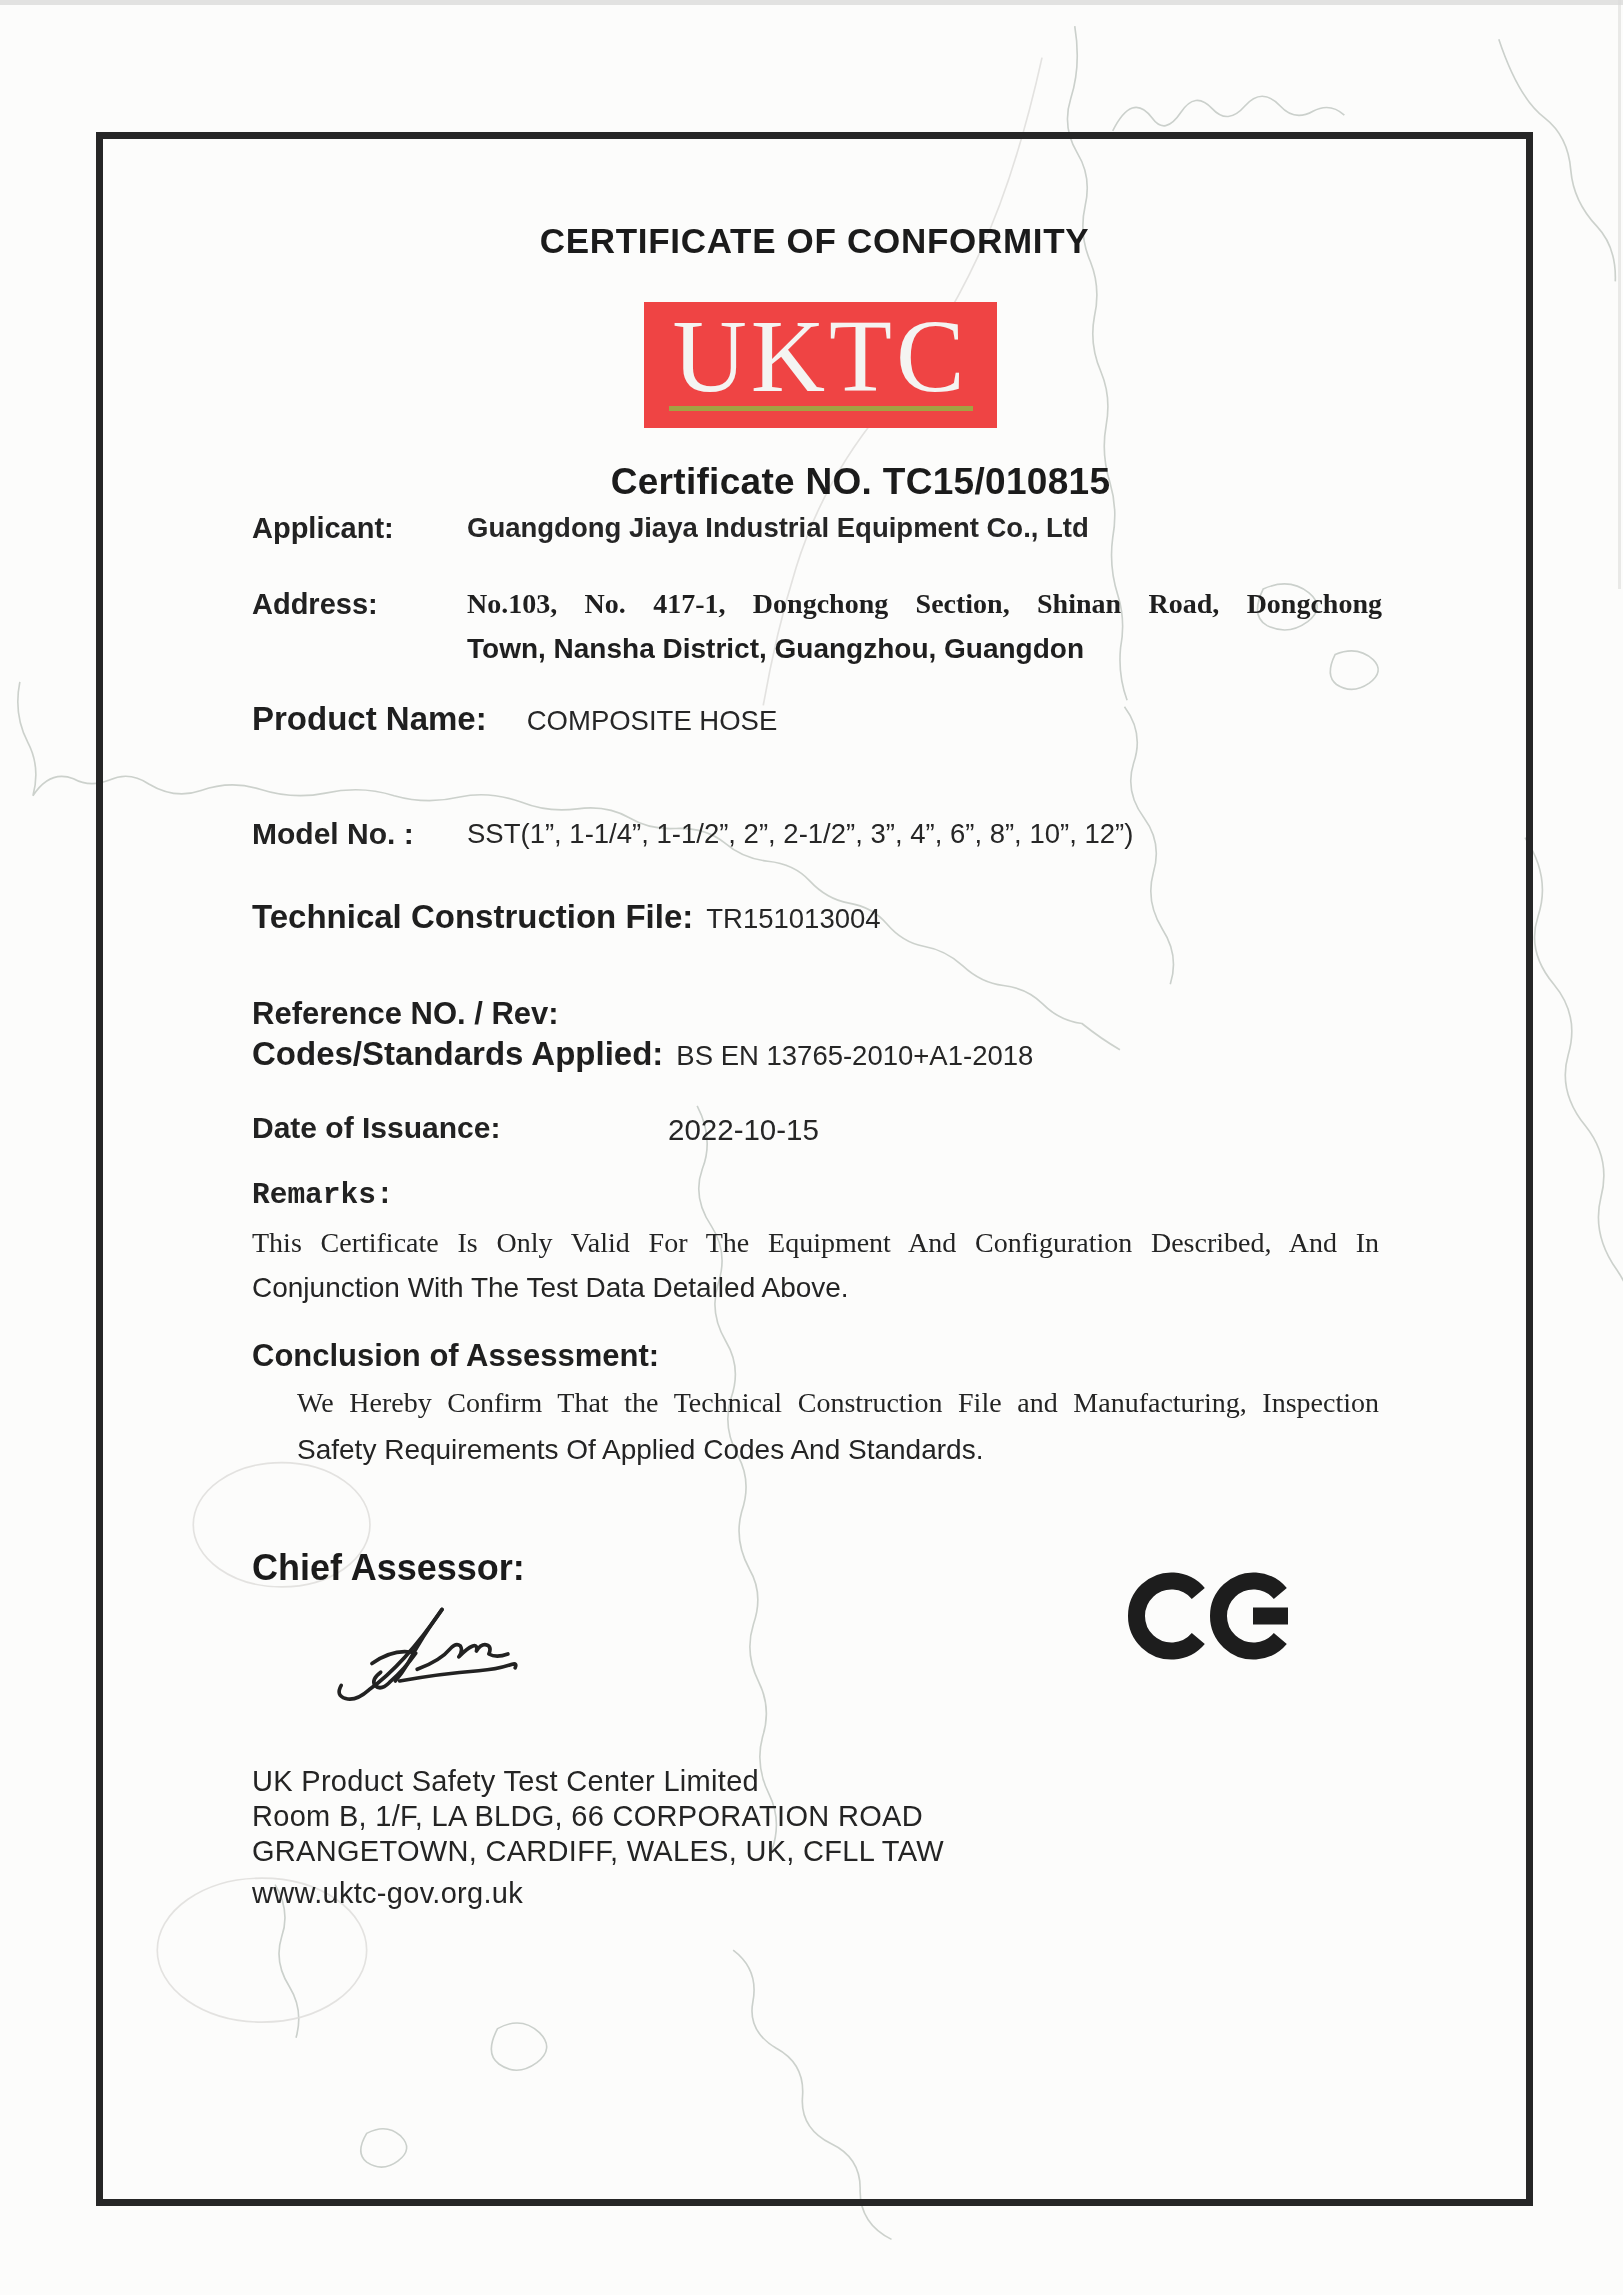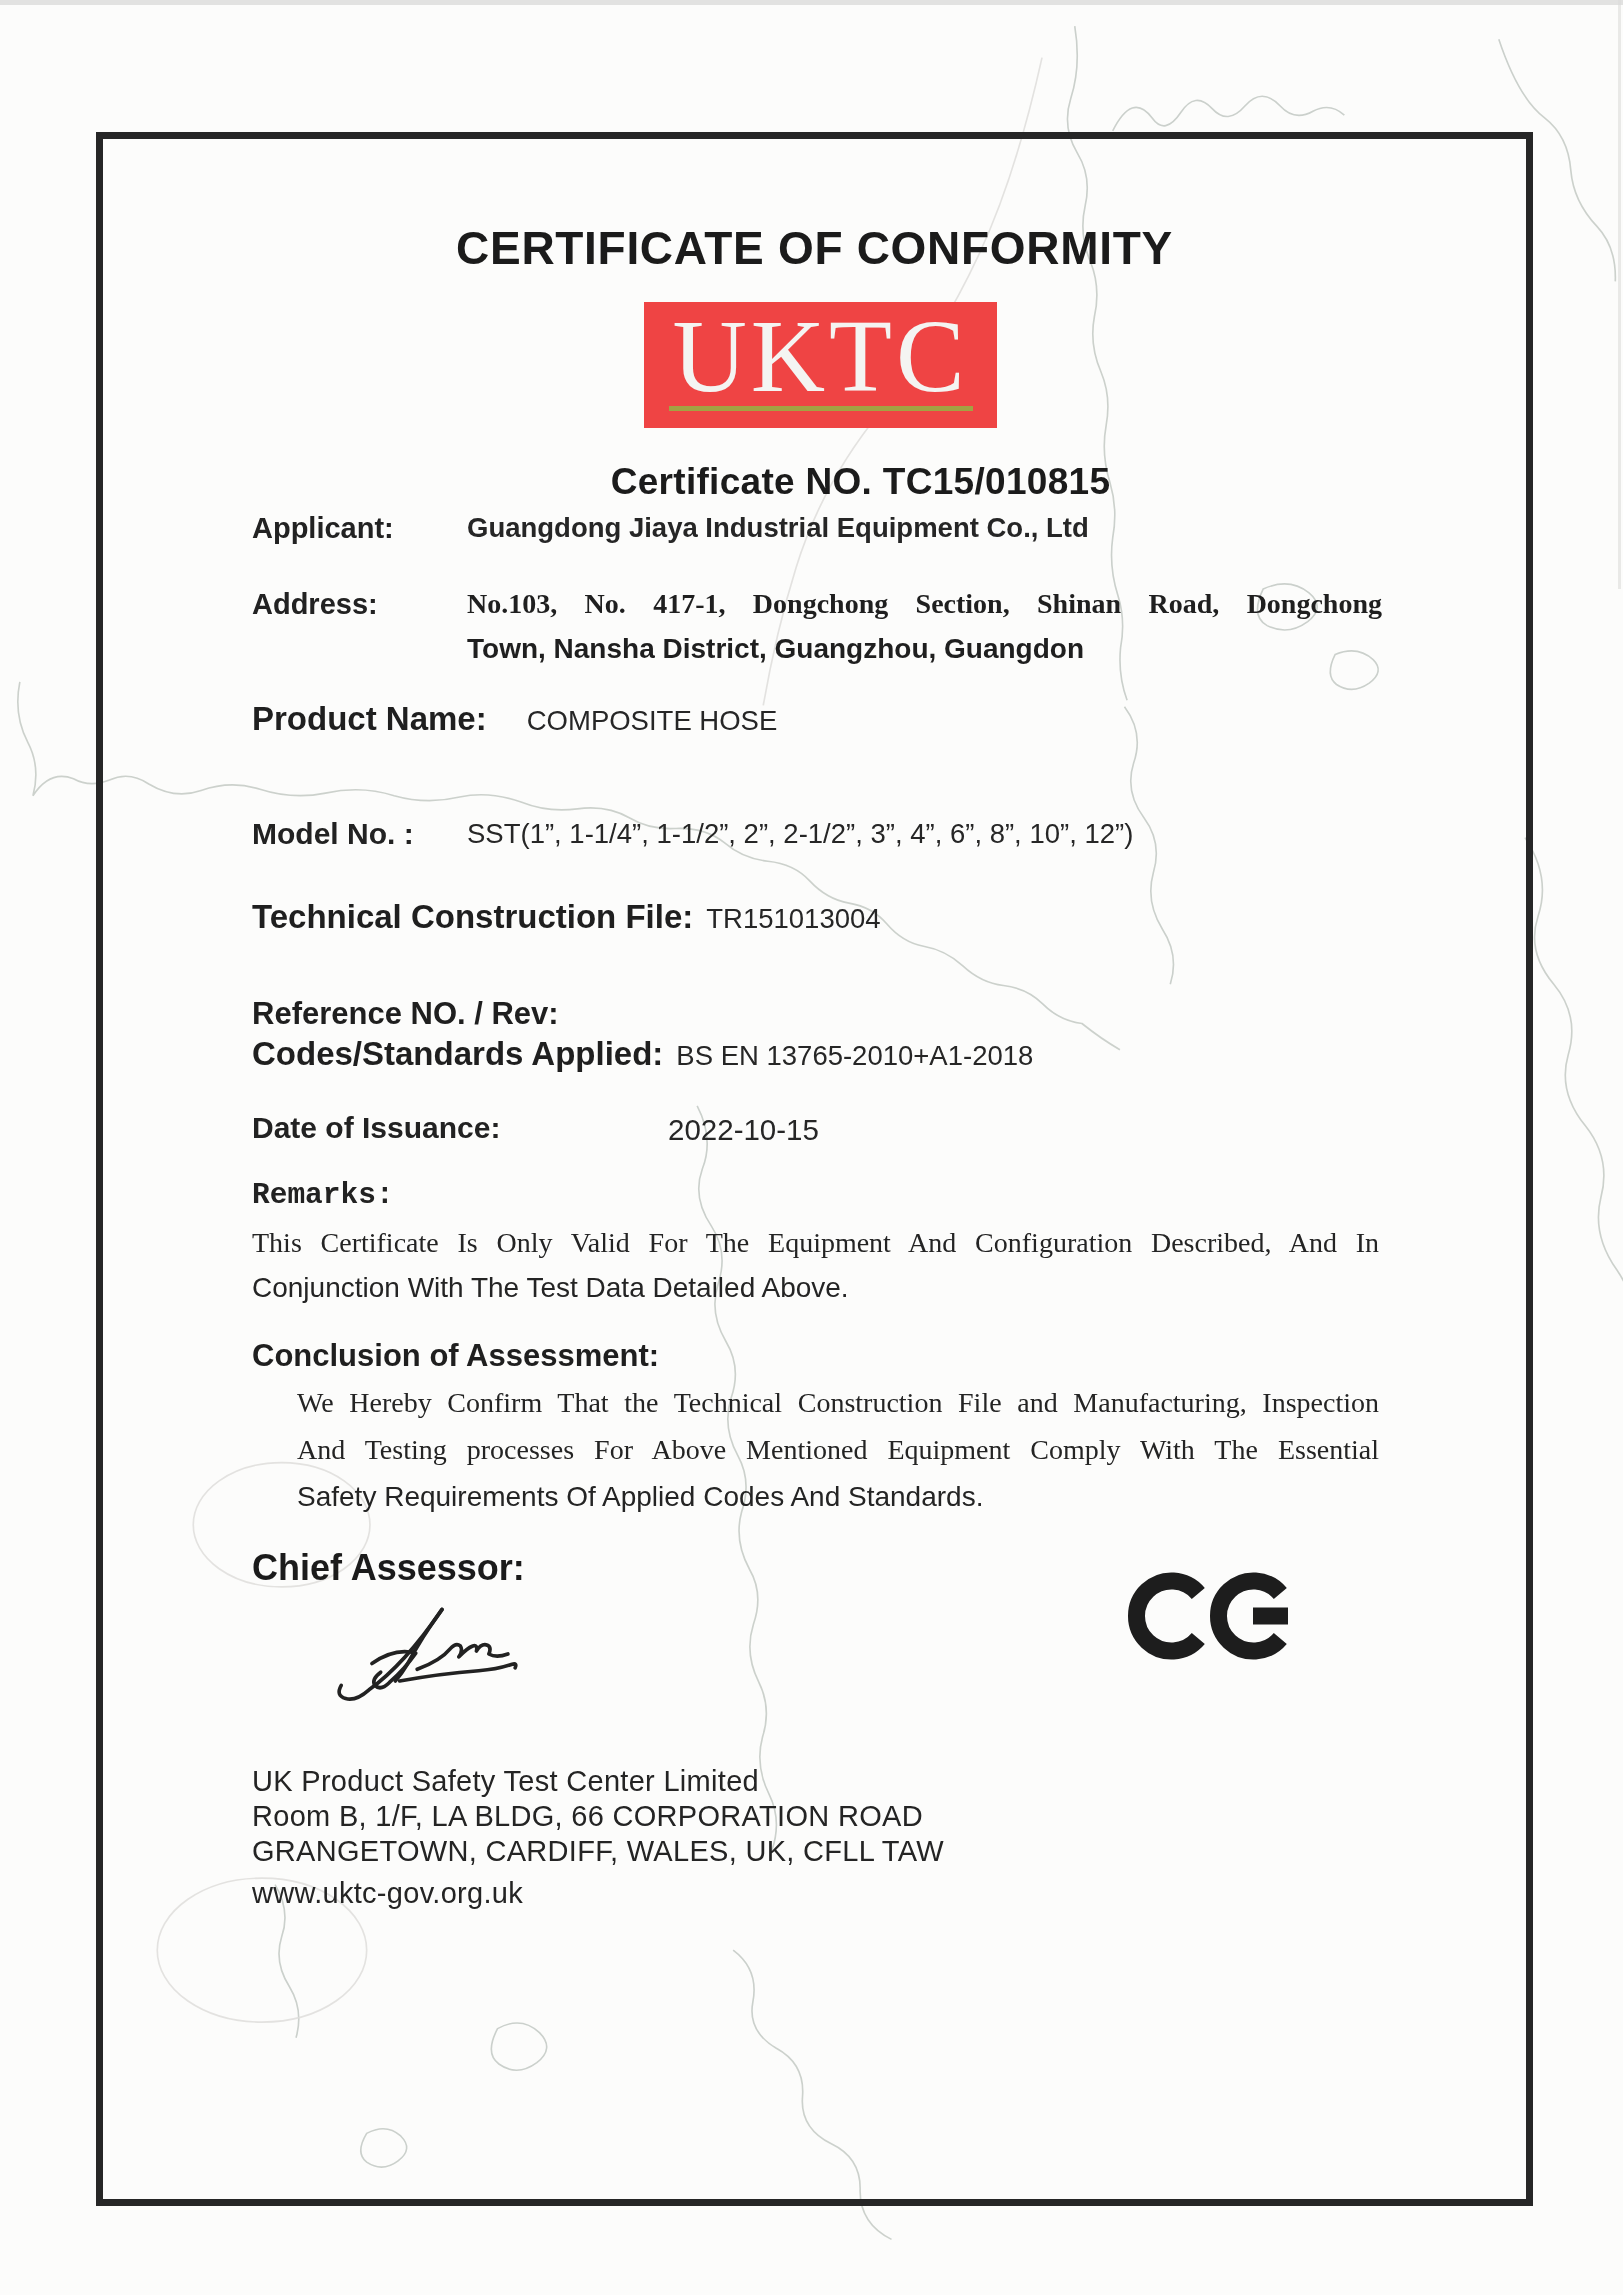--- a/index.html
+++ b/index.html
@@ -15,21 +15,21 @@
   
   .scan-edge-top{left:0;top:0;width:1624px;height:4.6px;background:#d7d7d5;opacity:.7;}
   .scan-edge-right{right:2.6px;top:0;width:3.3px;height:589px;background:#dcdcda;opacity:.6;}
   
   .frame{
     left:96px;top:132px;width:1437px;height:2074px;
     border:7.2px solid #262626;box-sizing:border-box;
   }
   .title{
     left:96px;top:221px;width:1437px;
-    text-align:center;font-size:46px;font-weight:bold;
+    text-align:center;font-size:35px;font-weight:bold;
     letter-spacing:0.7px;color:#1b1b1b;
   }
   .logo{
     left:644px;top:302px;width:353px;height:126px;
     background:#ef4444;display:flex;align-items:center;justify-content:center;
   }
   .logo-text{
     font-family:"Liberation Serif", serif;
     color:#f4f4f2;font-size:103px;line-height:1;
     letter-spacing:3.9px;margin-top:-17px;
@@ -128,21 +128,20 @@
 
   <div class="abs label" style="left:252px;top:1178px;font-size:29.5px;font-family:Liberation Mono, monospace;">Remarks:</div>
   <div class="abs para" style="left:252px;top:1223px;">
     <div class="ln jl">This Certificate Is Only Valid For The Equipment And Configuration Described, And In</div>
     <div class="ln">Conjunction With The Test Data Detailed Above.</div>
   </div>
 
   <div class="abs biglabel" style="left:252px;top:1338px;font-size:31px;">Conclusion of Assessment:</div>
   <div class="abs para para2" style="left:252px;top:1382px;">
     <div class="ln jl">We Hereby Confirm That the Technical Construction File and Manufacturing, Inspection</div>
-    <div class="ln jl">And Testing processes For Above Mentioned Equipment Comply With The Essential</div>
     <div class="ln">Safety Requirements Of Applied Codes And Standards.</div>
   </div>
 
   <div class="abs chief" style="left:252px;top:1547px;">Chief Assessor:</div>
 
   <svg class="abs" style="left:331px;top:1597px;" width="190" height="111" viewBox="0 0 260 150">
     <g fill="none" stroke="#222" stroke-width="5" stroke-linecap="round" stroke-linejoin="round">
       <path d="M 14,120 q -8,14 6,18 q 14,4 32,-12 Q 100,92 152,16"></path>
       <path d="M 152,16 Q 124,54 104,92 Q 97,104 88,114"></path>
       <path d="M 56,90 Q 88,68 116,76 Q 102,96 80,116 Q 68,128 60,120 Q 55,112 68,102"></path>

